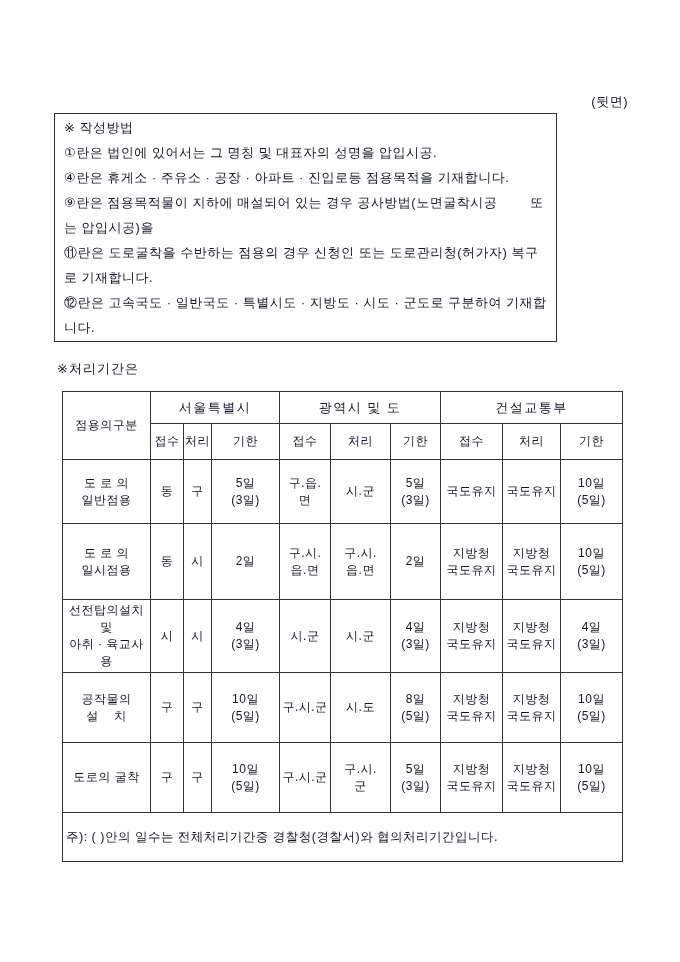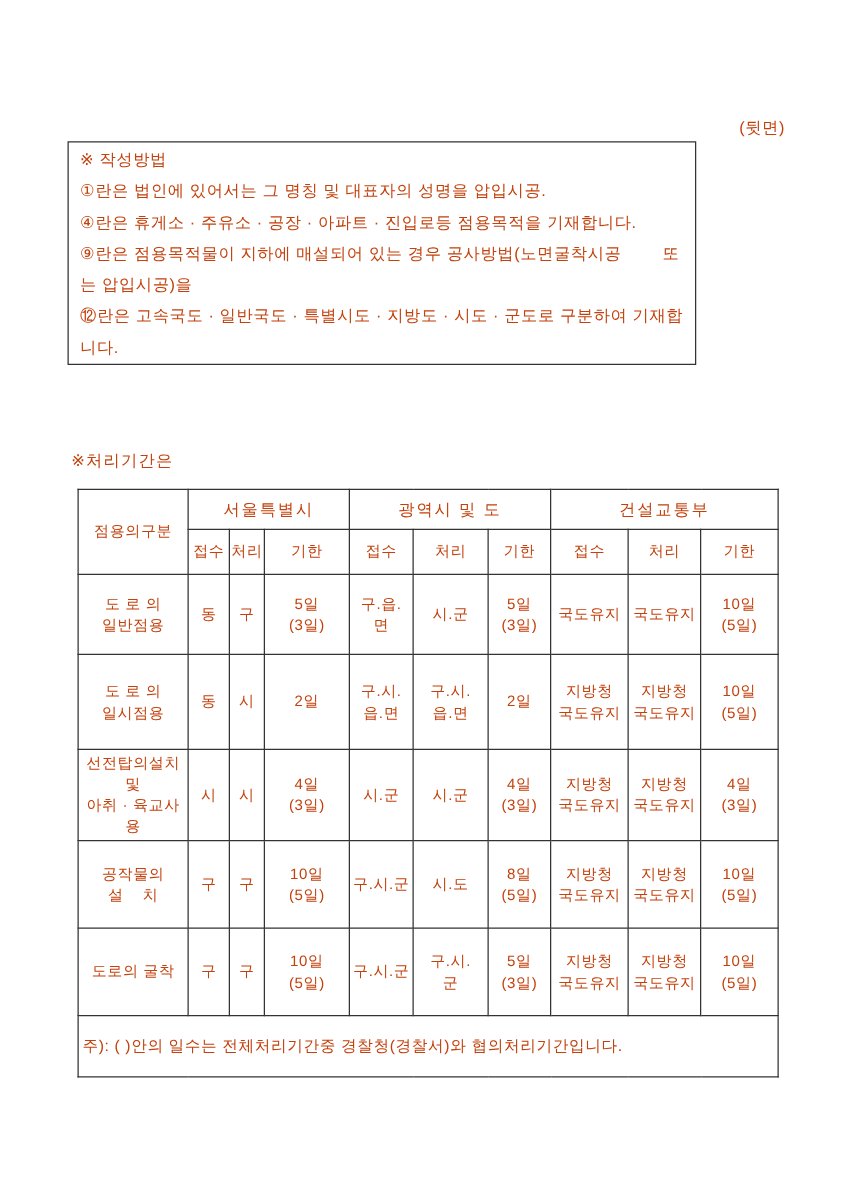--- a/index.html
+++ b/index.html
@@ -1,21 +1,21 @@
 <!DOCTYPE html>
 <html><head>
 <meta charset="utf-8">
 <style>
   * { margin:0; padding:0; box-sizing:border-box; }
   html,body { background:#ffffff; }
   .page {
     position:relative;
     width:680px; height:962px;
     background:#ffffff;
-    color:#c2410c;
+    color:#0f172a;
     font-family:"Liberation Sans","DejaVu Sans",sans-serif;
     overflow:hidden;
     padding-left:44px;
   }
   .back-label {
     position:absolute;
     top:93px; right:52px;
     font-size:13px;
     letter-spacing:0.5px;
   }
@@ -80,20 +80,21 @@
 <div class="page">
 
   <div class="back-label">(뒷면)</div>
 
   <div class="inst-box">
     <div class="inst-title">※ 작성방법</div>
     <div>
         <div class="inst-line">①란은 법인에 있어서는 그 명칭 및 대표자의 성명을 압입시공.</div>
         <div class="inst-line">④란은 휴게소 · 주유소 · 공장 · 아파트 · 진입로등 점용목적을 기재합니다.</div>
         <div class="inst-line">⑨란은 점용목적물이 지하에 매설되어 있는 경우 공사방법(노면굴착시공        또는 압입시공)을</div>
+        <div class="inst-line">⑪란은 도로굴착을 수반하는 점용의 경우 신청인 또는 도로관리청(허가자) 복구로 기재합니다.</div>
         <div class="inst-line">⑫란은 고속국도 · 일반국도 · 특별시도 · 지방도 · 시도 · 군도로 구분하여 기재합니다.</div>
       </div>
   </div>
 
   <div class="table-title">※처리기간은</div>
 
   <table class="proc">
     <colgroup>
       <col style="width:88px">
         <col style="width:33px">

